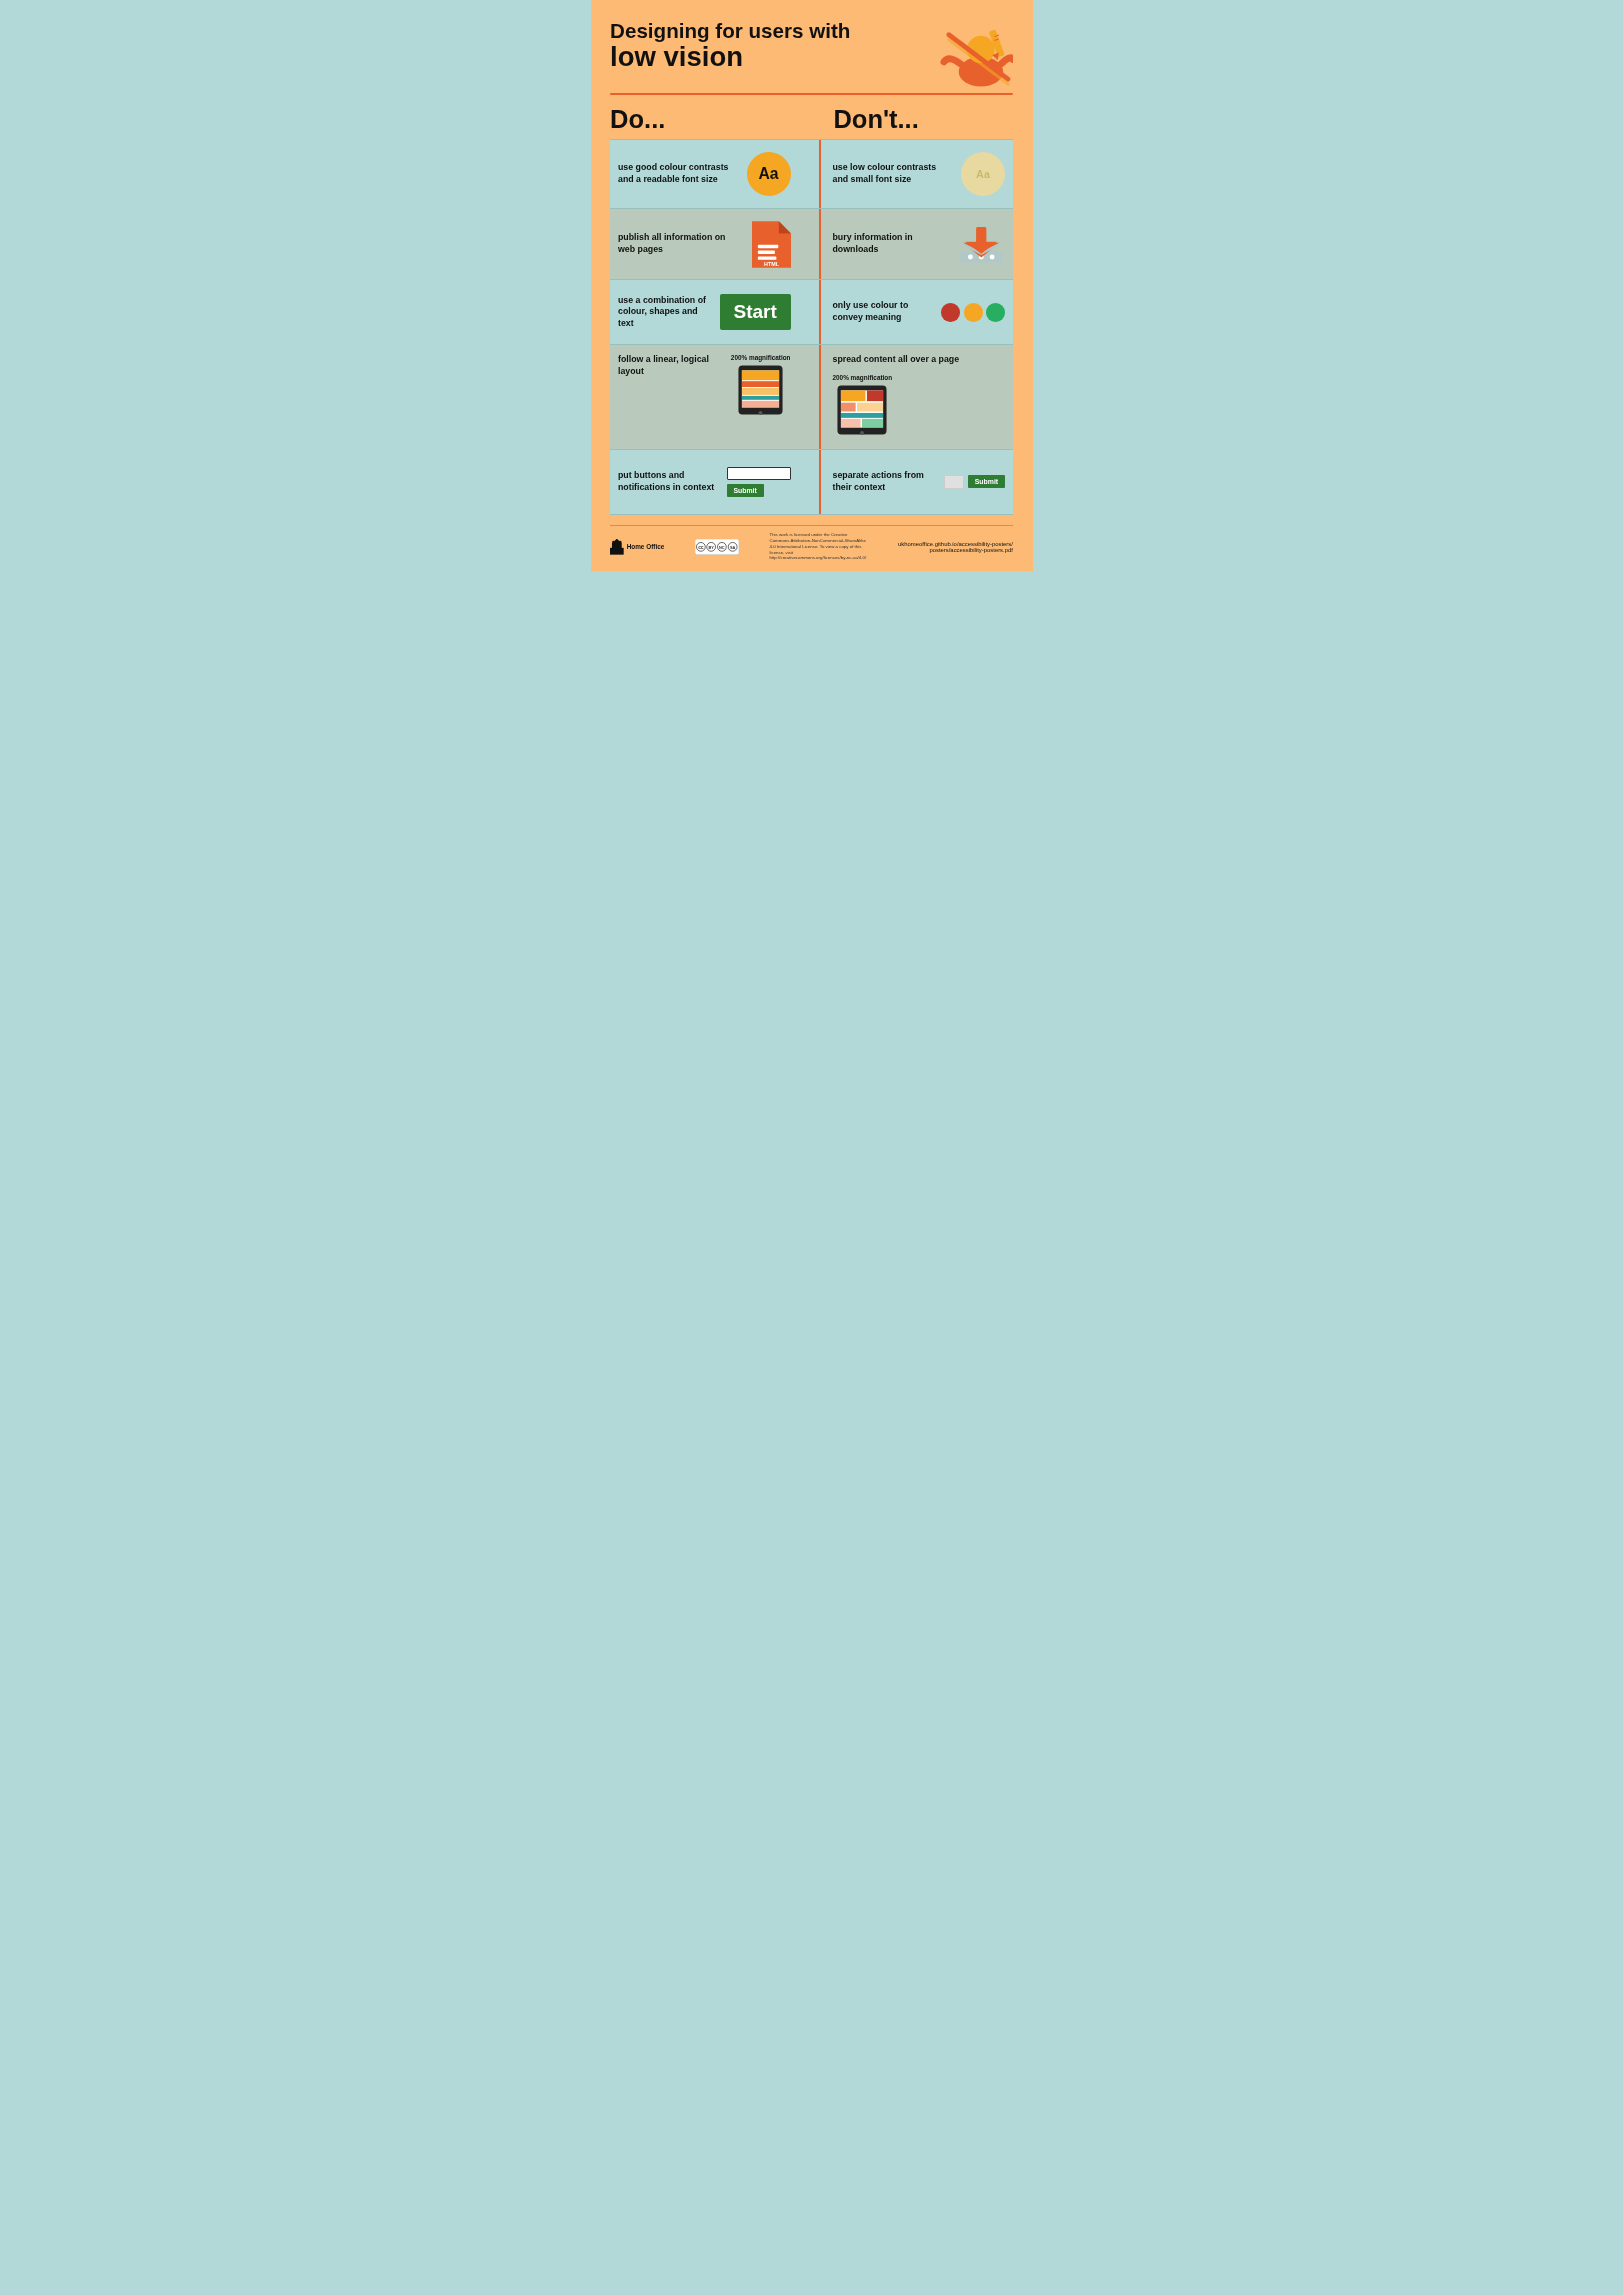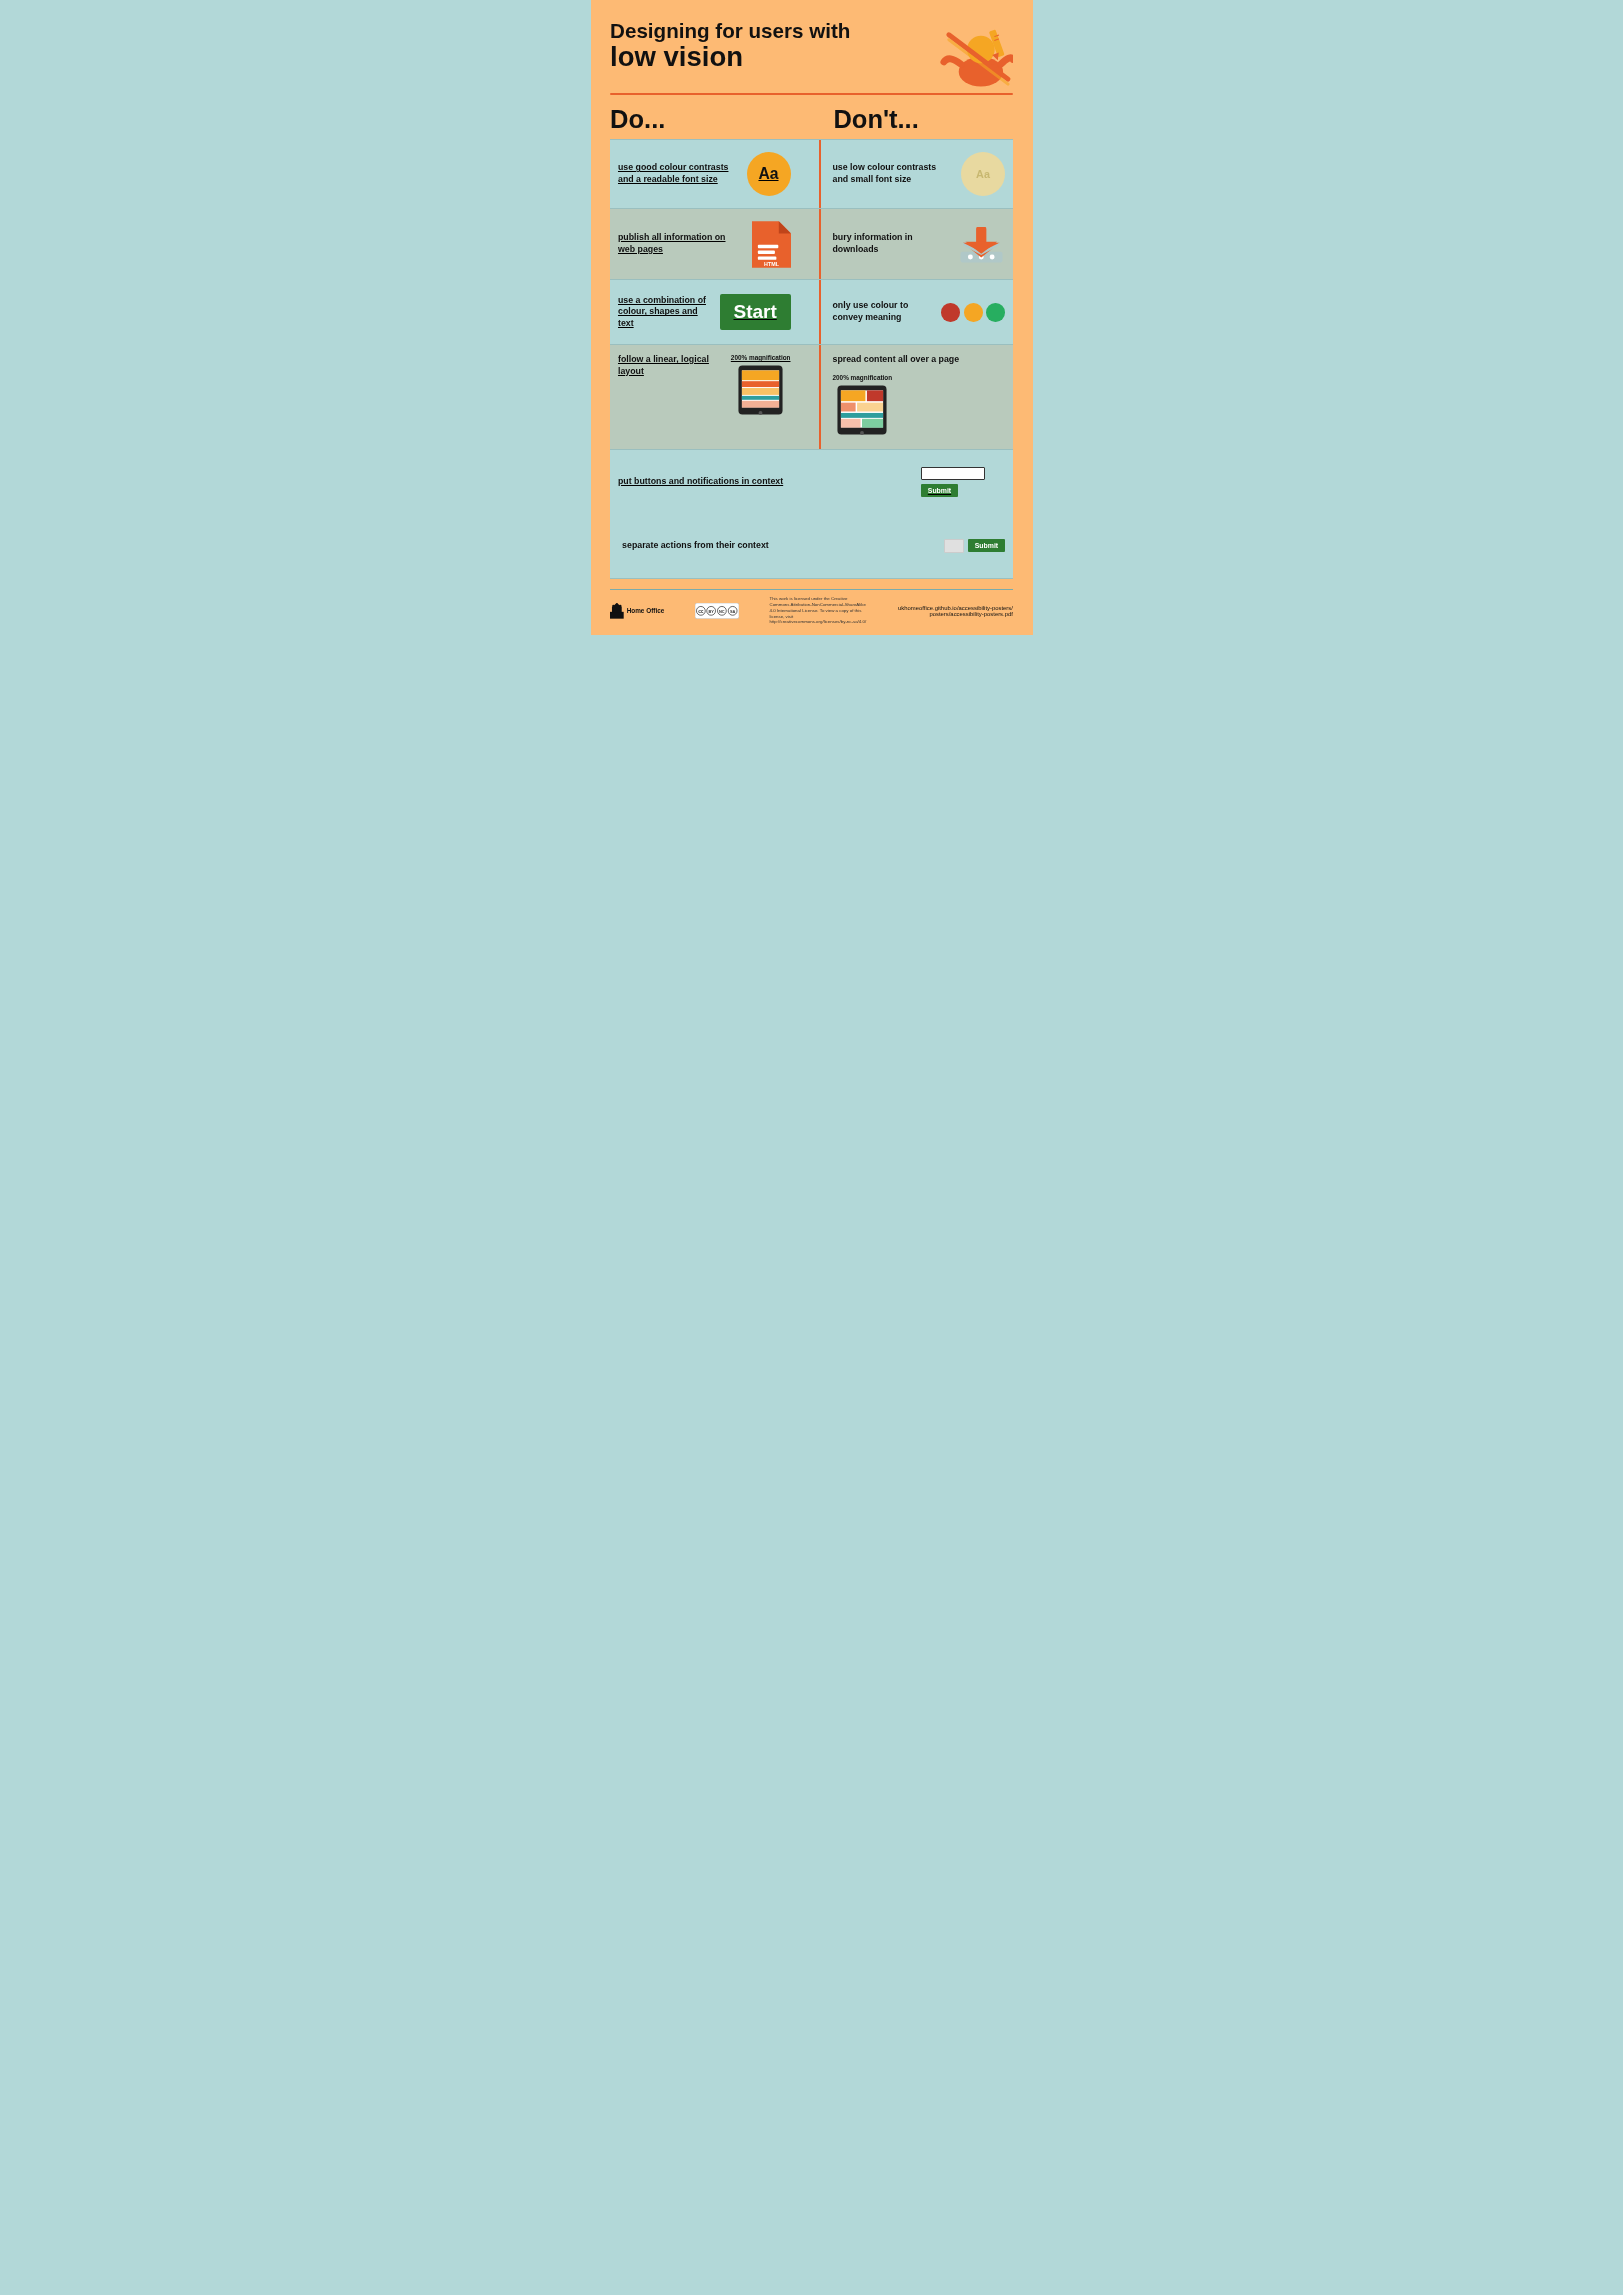--- a/index.html
+++ b/index.html
@@ -89,21 +89,20 @@
       flex: 1;
       display: flex;
       align-items: center;
       padding: 11.8px 7.9px;
       gap: 7.9px;
       min-height: 64px;
     }
 
     .row-do {
       padding-right: 28px;
-      text-decoration: underline;
     }
 
     .row-dont {
       padding-left: 12px;
     }
 
     .row-text {
       flex: 1;
       font-size: 8.8px;
       font-weight: 700;
@@ -273,21 +272,20 @@
       font-weight: 500;
     }
 
     
     .row:nth-child(even) {
       background: #a8cecece;
     }
 
     .row-last {
       border-bottom: 1px solid #9abfbf;
-      flex-direction: column;
     }
 
   </style>
 </head>
 <body>
 
 <div class="page">
 
   <div class="header">
     <div class="header-title">

